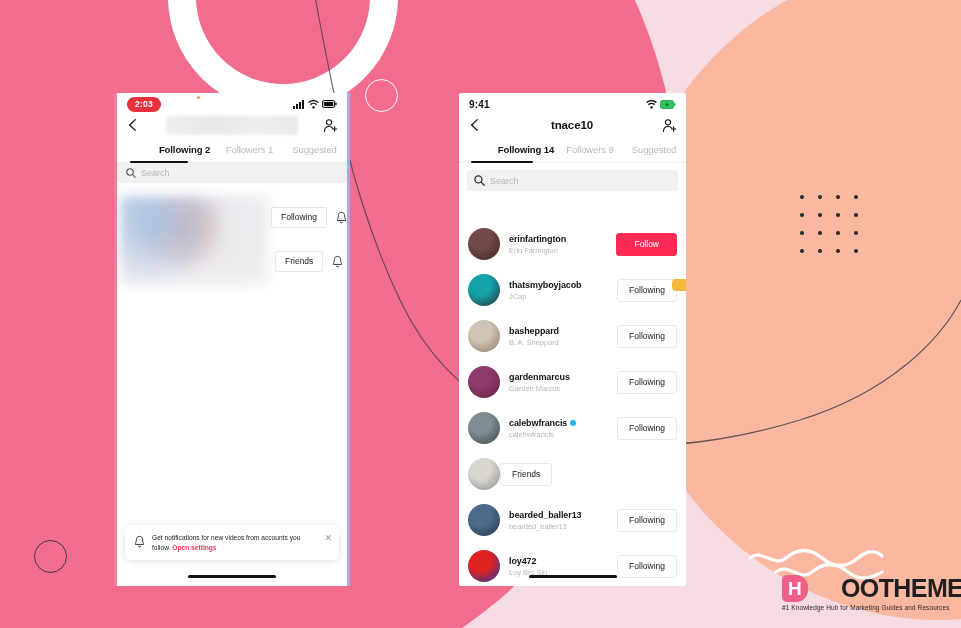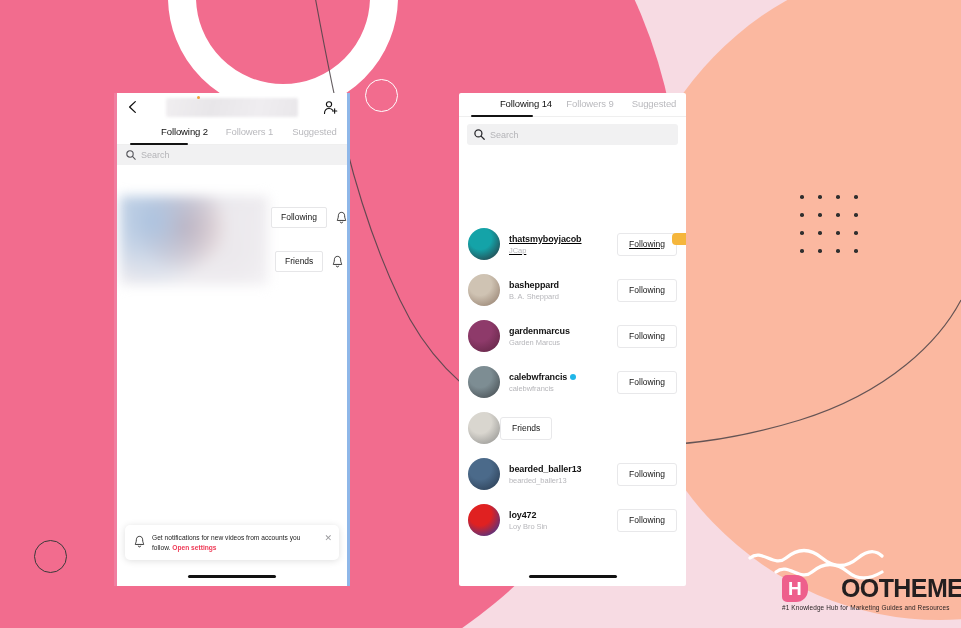--- a/index.html
+++ b/index.html
@@ -86,21 +86,21 @@
     width:132px;height:19px;border-radius:2px;
     background:linear-gradient(105deg,#f0eef0 0%,#e8e6e9 35%,#efedf0 70%,#e9e7ea 100%);
     filter:blur(1.5px);
   }
   .chev-back{width:14px;height:14px;flex:none;}
   .add-user{width:15px;height:15px;flex:none;}
 
   
   .tabs{display:flex;position:relative;border-bottom:1px solid #efefef;}
   .tab{flex:1;text-align:center;font-size:9.5px;padding:5px 0 7px 0;color:#b9b9bd;letter-spacing:-0.1px;}
-  .tab.active{color:#111;font-weight:normal;padding-left:35px;}
+  .tab.active{color:#111;font-weight:bold;padding-left:35px;}
   .tab-underline{position:absolute;bottom:-1px;height:2px;background:#131313;border-radius:1px;}
 
   
   .searchbar{display:flex;align-items:center;gap:5px;background:#f1f1f2;margin:7px 8px 0 8px;border-radius:3px;padding:5px 7px;}
   .searchbar.flat{background:#f1f1f2;margin:0;border-radius:0;padding:5px 9px;}
   .search-ph{font-size:9px;color:#b4b4b8;}
 
   
   .blur-block{
     position:absolute;left:3px;top:103px;width:148px;height:89px;
@@ -193,20 +193,41 @@
       </span>
       <span class="logo-word"><span>OOTHEMES</span></span>
     </div>
     <div class="logo-tag">#1 Knowledge Hub for Marketing Guides and Resources</div>
   </div>
 
   <div class="edge-l"></div>
   <div class="edge-r"></div>
   <div class="phone phone-left">
 
+    <div class="statusbar">
+      <span class="rec-pill">2:03</span>
+      <span class="status-icons">
+        <svg width="12" height="9" viewBox="0 0 12 9">
+          <rect x="0" y="6" width="2" height="3" fill="#111"></rect>
+          <rect x="3" y="4" width="2" height="5" fill="#111"></rect>
+          <rect x="6" y="2" width="2" height="7" fill="#111"></rect>
+          <rect x="9" y="0" width="2" height="9" fill="#111"></rect>
+        </svg>
+        <svg width="11" height="9" viewBox="0 0 11 9">
+          <path d="M0.6 2.6 A7 7 0 0 1 10.4 2.6" fill="none" stroke="#111" stroke-width="1.3"></path>
+          <path d="M2.4 4.7 A4.4 4.4 0 0 1 8.6 4.7" fill="none" stroke="#111" stroke-width="1.3"></path>
+          <circle cx="5.5" cy="7.4" r="1.2" fill="#111"></circle>
+        </svg>
+        <svg width="15" height="8" viewBox="0 0 15 8">
+          <rect x="0.5" y="0.5" width="12" height="7" rx="1.6" fill="none" stroke="#111" stroke-width="1"></rect>
+          <rect x="1.8" y="1.8" width="9.4" height="4.4" rx="0.8" fill="#111"></rect>
+          <rect x="13.2" y="2.6" width="1.4" height="2.8" rx="0.6" fill="#111"></rect>
+        </svg>
+      </span>
+    </div>
 
     <div class="navbar">
       <svg class="chev-back" viewBox="0 0 14 14">
         <path d="M9.3 1.6 L3.6 7 L9.3 12.4" fill="none" stroke="#111" stroke-width="1.3" stroke-linecap="round" stroke-linejoin="round"></path>
       </svg>
       <div class="nav-title-blur"></div>
       <svg class="add-user" viewBox="0 0 16 16">
         <circle cx="6.4" cy="4.6" r="2.8" fill="none" stroke="#111" stroke-width="1.2"></circle>
         <path d="M1.6 14.4 C1.6 10.6 4 9 6.4 9 C8 9 9.4 9.6 10.3 10.7" fill="none" stroke="#111" stroke-width="1.2" stroke-linecap="round"></path>
         <path d="M12.4 9.4 V14" stroke="#111" stroke-width="1.2" stroke-linecap="round"></path>
@@ -255,39 +276,78 @@
       <div class="toast-text"><span>Get notifications for new videos from accounts you</span><br><span>follow. </span><span class="toast-link">Open settings</span></div>
       <span class="toast-x">✕</span>
     </div>
 
     <div class="home-indicator"></div>
   </div>
   <div class="orange-dot"></div>
 
   <div class="phone phone-right">
 
-
+    <div class="statusbar">
+      <span class="time-plain">9:41</span>
+      <span class="status-icons">
+        <svg width="11" height="9" viewBox="0 0 11 9">
+          <path d="M0.6 2.6 A7 7 0 0 1 10.4 2.6" fill="none" stroke="#111" stroke-width="1.4"></path>
+          <path d="M2.4 4.7 A4.4 4.4 0 0 1 8.6 4.7" fill="none" stroke="#111" stroke-width="1.4"></path>
+          <circle cx="5.5" cy="7.4" r="1.2" fill="#111"></circle>
+        </svg>
+        <svg width="16" height="9" viewBox="0 0 16 9">
+          <rect x="0.5" y="0.5" width="13" height="8" rx="1.8" fill="#2fc45c" stroke="#1f9c45" stroke-width="0.8"></rect>
+          <rect x="14" y="3" width="1.5" height="3" rx="0.6" fill="#2fc45c"></rect>
+          <path d="M7.4 1.8 L5.4 5 H7.1 L6.6 7.4 L8.8 4.2 H7.1 Z" fill="#115c27"></path>
+        </svg>
+      </span>
+    </div>
+
+    <div class="navbar">
+      <svg class="chev-back" viewBox="0 0 14 14">
+        <path d="M9.3 1.6 L3.6 7 L9.3 12.4" fill="none" stroke="#111" stroke-width="1.3" stroke-linecap="round" stroke-linejoin="round"></path>
+      </svg>
+      <span class="nav-title">tnace10</span>
+      <svg class="add-user" viewBox="0 0 16 16">
+        <circle cx="6.4" cy="4.6" r="2.8" fill="none" stroke="#111" stroke-width="1.2"></circle>
+        <path d="M1.6 14.4 C1.6 10.6 4 9 6.4 9 C8 9 9.4 9.6 10.3 10.7" fill="none" stroke="#111" stroke-width="1.2" stroke-linecap="round"></path>
+        <path d="M12.4 9.4 V14" stroke="#111" stroke-width="1.2" stroke-linecap="round"></path>
+        <path d="M10.1 11.7 H14.7" stroke="#111" stroke-width="1.2" stroke-linecap="round"></path>
+      </svg>
+    </div>
 
     <div class="tabs">
       <div class="tab active">Following 14</div>
       <div class="tab">Followers 9</div>
       <div class="tab">Suggested</div>
       <div class="tab-underline" style="left:12px;width:62px;"></div>
     </div>
 
     <div class="searchbar">
       <svg width="11" height="11" viewBox="0 0 11 11">
         <circle cx="4.4" cy="4.4" r="3.5" fill="none" stroke="#2a2a2e" stroke-width="1.3"></circle>
         <path d="M7.1 7.1 L10.2 10.2" stroke="#2a2a2e" stroke-width="1.3" stroke-linecap="round"></path>
       </svg>
       <span class="search-ph">Search</span>
     </div>
 
     <div class="user-list">
-        <div class="user-row" style="position: relative; text-decoration: underline;">
+        <div class="user-row">
+          <div class="avatar" style="background: radial-gradient(circle at 38% 32%, rgb(111, 74, 70) 0%, rgb(111, 74, 70) 38%, rgb(58, 35, 32) 100%);"></div>
+          <div class="u-meta">
+            <div class="u-name">
+              <span>erinfartington</span>
+            </div>
+            <div class="u-sub">Erin Farrington</div>
+          </div>
+          <div style="position: relative;">
+            <div class="act-btn follow">Follow</div>
+          </div>
+        </div>
+        <div class="user-row" style="position: relative;">
           <div class="avatar" style="background: radial-gradient(circle at 38% 32%, rgb(20, 163, 168) 0%, rgb(20, 163, 168) 38%, rgb(43, 43, 51) 100%);"></div>
           <div class="u-meta">
             <div class="u-name">
               <span>thatsmyboyjacob</span>
             </div>
             <div class="u-sub">JCap</div>
           </div>
           <div style="position: relative;">
             <div class="act-btn">Following</div>
           </div>

